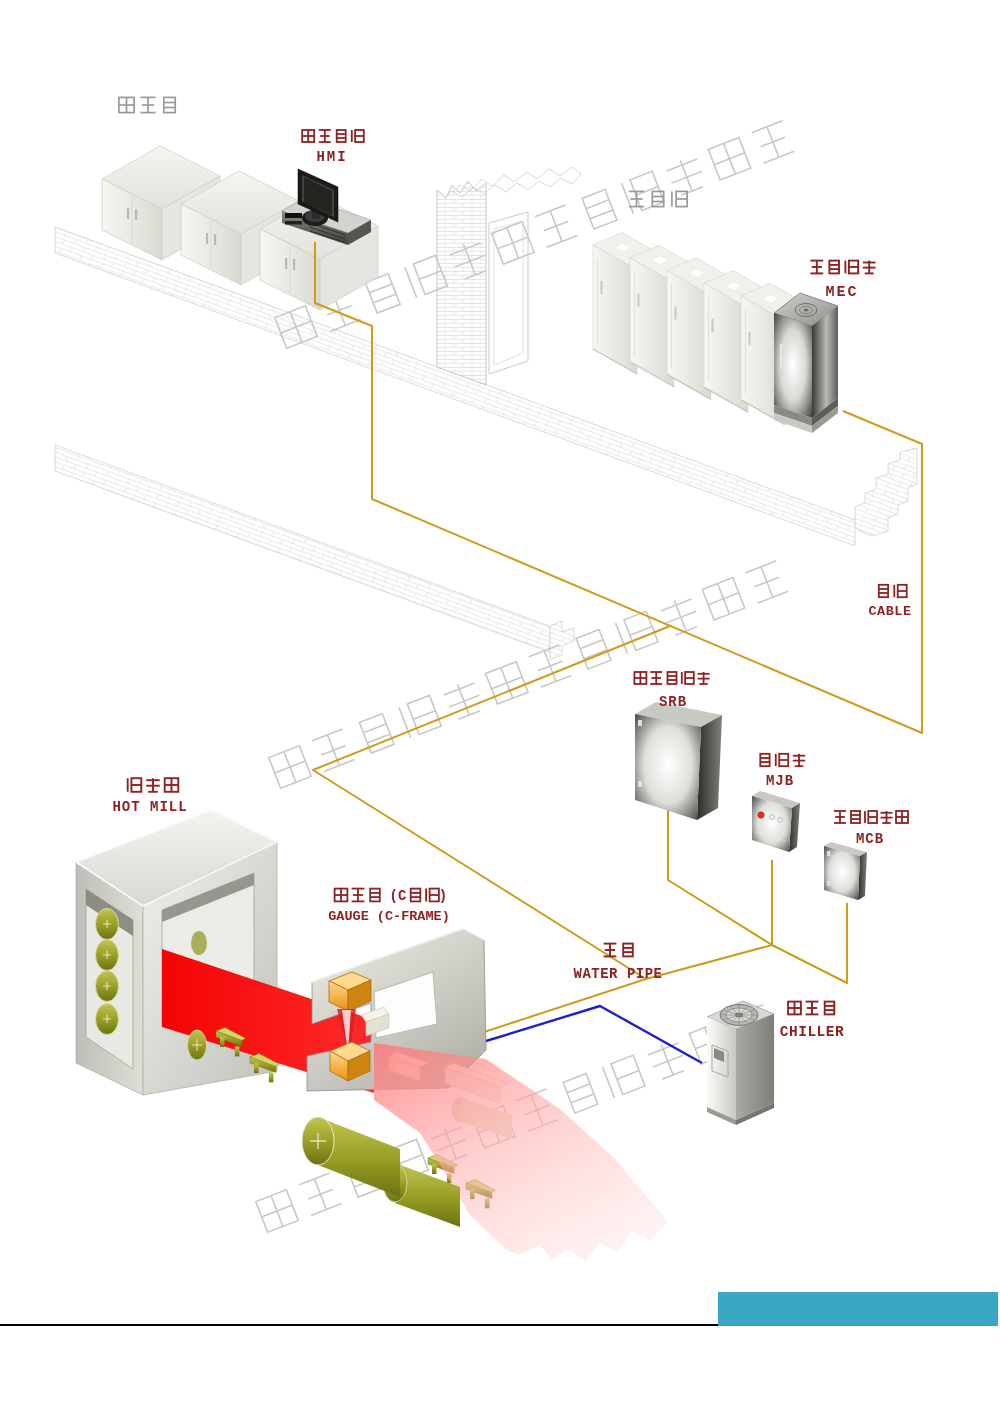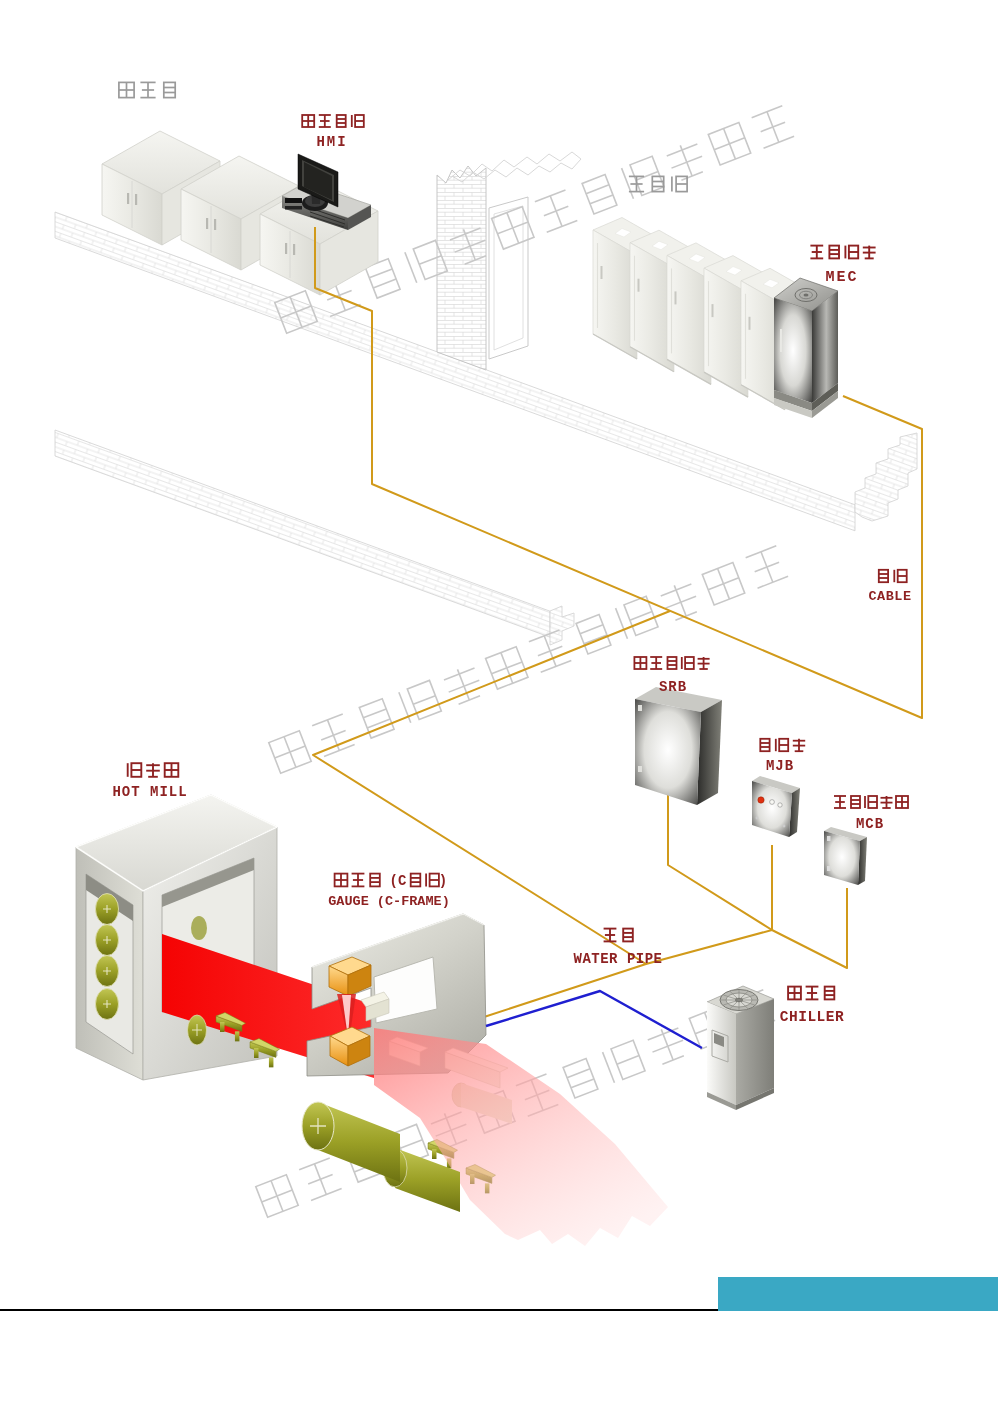--- a/index.html
+++ b/index.html
@@ -1,15 +1,15 @@
 <!DOCTYPE html>
 <html><head><meta charset="utf-8">
 <style>
 html,body{margin:0;padding:0;background:#fff;font-family:"Liberation Sans",sans-serif;}
-#c{position:relative;width:1000px;height:1311px;overflow:hidden;}
+#c{position:relative;width:1000px;height:1311px;overflow:hidden;margin-top:15px;}
 </style></head>
 <body>
 <div id="c">
 <svg width="1000" height="1413" viewBox="0 0 1000 1413">
 <defs>
 <pattern id="bk" width="22" height="9" patternUnits="userSpaceOnUse" patternTransform="rotate(20)">
  <rect width="22" height="9" fill="#ffffff"></rect>
  <path d="M0,0.5 H22 M0,5 H22 M5,0.5 V5 M16,5 V9" stroke="#d6d6d6" stroke-width="0.6" fill="none"></path>
 </pattern>
 <pattern id="bk2" width="18" height="8" patternUnits="userSpaceOnUse">

